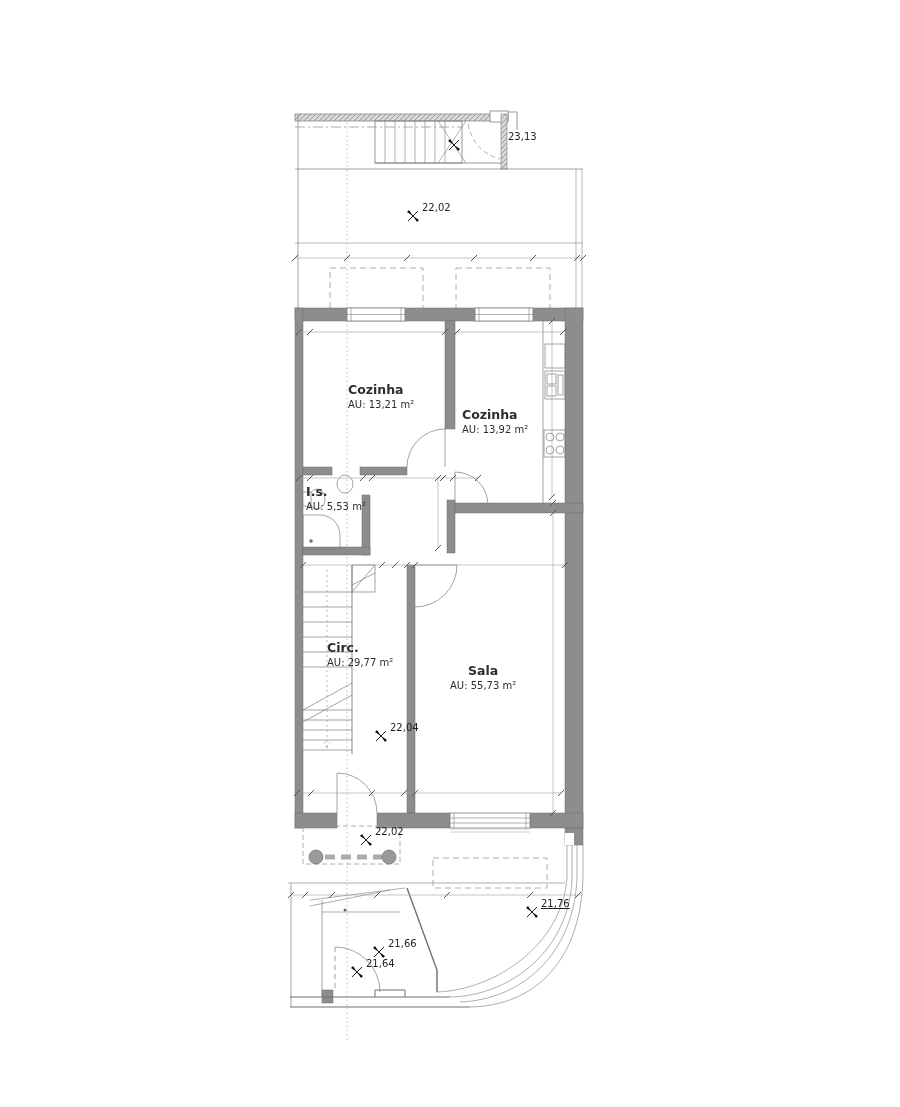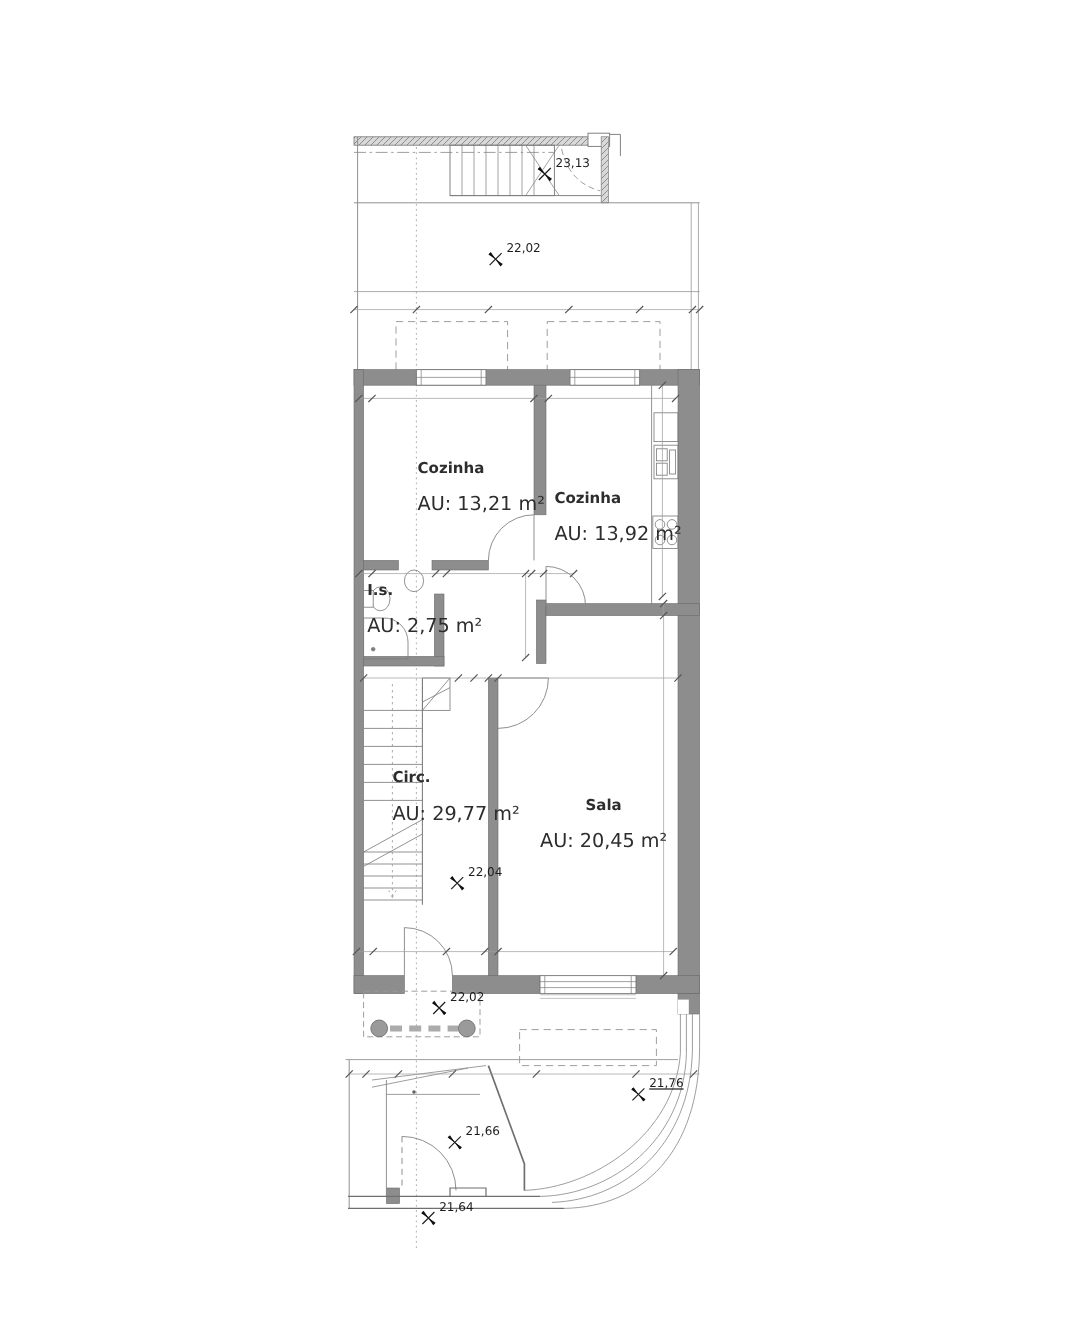--- a/index.html
+++ b/index.html
@@ -4,21 +4,21 @@
 <style>
   html,body{margin:0;padding:0;background:#fff;}
   .plan{position:relative;width:900px;height:1107px;background:#fff;overflow:hidden;
         font-family:"DejaVu Sans",sans-serif;}
   .plan svg.base{position:absolute;left:0;top:0;}
   .rep{display:contents;}
   .dim{position:absolute;transform:translateX(-50%);font-size:9px;color:#333;white-space:nowrap;}
   .vd{transform:translate(-50%,-50%) rotate(-90deg);}
   .room{position:absolute;color:#2d2d2d;white-space:nowrap;}
   .room .n{font-weight:bold;font-size:12.5px;}
-  .room .a{font-size:16px;margin-top:13px;}
+  .room .a{font-size:10px;margin-top:2px;}
   .lvl{position:absolute;font-size:10px;color:#1d1d1d;white-space:nowrap;}
   .lvl svg{position:absolute;left:-16px;top:7px;}
   .sm{position:absolute;transform:translate(-50%,-50%);font-size:9px;color:#333;white-space:nowrap;}
   .m8{font-size:8px;} .mj{font-size:10px;font-weight:bold;} .mt{font-size:6.5px;}
   .mst{font-size:6px;color:#555;}
   .mstv{font-size:5px;color:#666;transform:translate(-50%,-50%) rotate(-90deg);}
   .mann{font-size:6px;color:#666;transform:translate(-50%,-50%) rotate(-90deg);}
   .mml{font-size:7px;color:#444;transform:translate(-50%,-50%) rotate(-90deg);}
 </style>
 </head>
@@ -182,33 +182,33 @@
   <div class="rep">
     
   <div class="room" style="left: 348px; top: 382px;">
       <div class="n">Cozinha</div>
       <div class="a">AU: 13,21 m²</div>
     </div><div class="room" style="left: 462px; top: 407px;">
       <div class="n">Cozinha</div>
       <div class="a">AU: 13,92 m²</div>
     </div><div class="room" style="left: 306px; top: 484px;">
       <div class="n">I.s.</div>
-      <div class="a">AU: 2,75 m²</div>
+      <div class="a">AU: 5,53 m²</div>
     </div><div class="room" style="left: 327px; top: 640px;">
       <div class="n">Circ.</div>
       <div class="a">AU: 29,77 m²</div>
     </div><div class="room" style="left: 450px; top: 663px; text-align: center;">
       <div class="n">Sala</div>
-      <div class="a">AU: 20,45 m²</div>
+      <div class="a">AU: 55,73 m²</div>
     </div></div>
 
   
   <div class="rep">
     
-  <div class="lvl" style="left: 463px; top: 131px;">
+  <div class="lvl" style="left: 463px; top: 131px; padding-left: 45px;">
       <svg width="14" height="14" viewBox="0 0 14 14">
         <path d="M2,2 L12,12 M12,2 L2,12" stroke="#222" stroke-width="1" fill="none"></path>
         <path d="M7,7 L3,1 L1,3 Z M7,7 L11,13 L13,11 Z" fill="#111"></path>
       </svg>
       <span>23,13</span>
     </div><div class="lvl" style="left: 422px; top: 202px;">
       <svg width="14" height="14" viewBox="0 0 14 14">
         <path d="M2,2 L12,12 M12,2 L2,12" stroke="#222" stroke-width="1" fill="none"></path>
         <path d="M7,7 L3,1 L1,3 Z M7,7 L11,13 L13,11 Z" fill="#111"></path>
       </svg>
@@ -230,21 +230,21 @@
         <path d="M2,2 L12,12 M12,2 L2,12" stroke="#222" stroke-width="1" fill="none"></path>
         <path d="M7,7 L3,1 L1,3 Z M7,7 L11,13 L13,11 Z" fill="#111"></path>
       </svg>
       <span>21,76</span>
     </div><div class="lvl" style="left: 388px; top: 938px;">
       <svg width="14" height="14" viewBox="0 0 14 14">
         <path d="M2,2 L12,12 M12,2 L2,12" stroke="#222" stroke-width="1" fill="none"></path>
         <path d="M7,7 L3,1 L1,3 Z M7,7 L11,13 L13,11 Z" fill="#111"></path>
       </svg>
       <span>21,66</span>
-    </div><div class="lvl" style="left: 366px; top: 1001px;">
+    </div><div class="lvl" style="left: 366px; top: 958px;">
       <svg width="14" height="14" viewBox="0 0 14 14">
         <path d="M2,2 L12,12 M12,2 L2,12" stroke="#222" stroke-width="1" fill="none"></path>
         <path d="M7,7 L3,1 L1,3 Z M7,7 L11,13 L13,11 Z" fill="#111"></path>
       </svg>
       <span>21,64</span>
     </div></div>
 
   
   <div class="rep">
     

